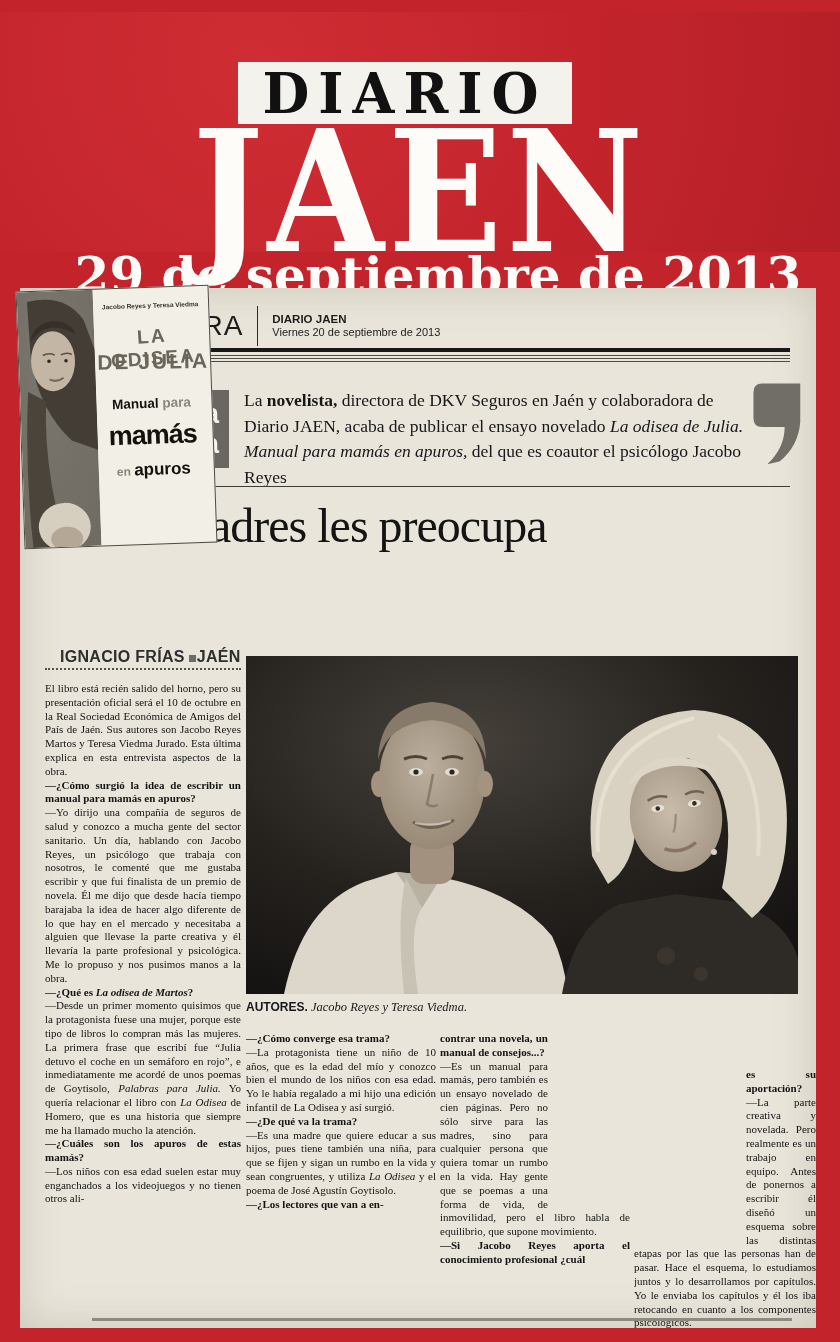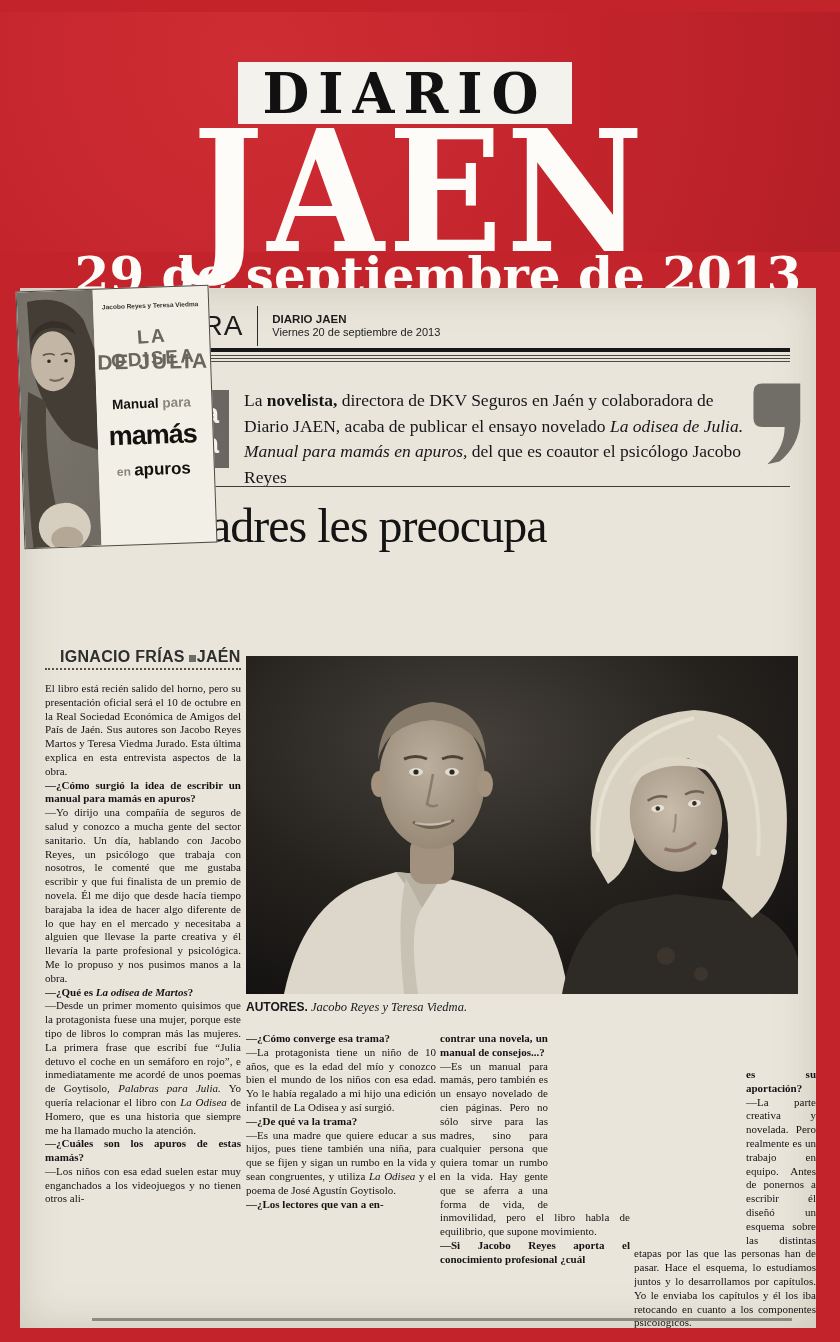--- a/index.html
+++ b/index.html
@@ -220,21 +220,21 @@
   <div id="col2" class="col abs">
       <p class="q"><span>—¿Cómo converge esa trama?</span></p>
       <p><span>—La protagonista tiene un niño de 10 años, que es la edad del mío y conozco bien el mundo de los niños con esa edad. Yo le había regalado a mi hijo una edición infantil de La Odisea y así surgió.</span></p>
       <p class="q"><span>—¿De qué va la trama?</span></p>
       <p><span>—Es una madre que quiere educar a sus hijos, pues tiene también una niña, para que se fijen y sigan un rumbo en la vida y sean congruentes, y utiliza </span><span class="i">La Odisea</span><span> y el poema de José Agustín Goytisolo.</span></p>
       <p class="q"><span>—¿Los lectores que van a en-</span></p>
     </div>
   <div id="col3" class="col abs">
       <div class="spacer-r"></div>
       <p class="q"><span>contrar una novela, un manual de consejos...?</span></p>
-      <p><span>—Es un manual para mamás, pero también es un ensayo novelado de cien páginas. Pero no sólo sirve para las madres, sino para cualquier persona que quiera tomar un rumbo en la vida. Hay gente que se aferra a una forma de vida, de inmovilidad, pero el libro habla de equilibrio, que supone movimiento.</span></p>
+      <p><span>—Es un manual para mamás, pero también es un ensayo novelado de cien páginas. Pero no sólo sirve para las madres, sino para cualquier persona que quiera tomar un rumbo en la vida. Hay gente que se poemas a una forma de vida, de inmovilidad, pero el libro habla de equilibrio, que supone movimiento.</span></p>
       <p class="q"><span>—Si Jacobo Reyes aporta el conocimiento profesional ¿cuál</span></p>
     </div>
   <div id="col4" class="col abs">
       <div class="spacer-l"></div>
       <p class="q"><span>es su aportación?</span></p>
       <p><span>—La parte creativa y novelada. Pero realmente es un trabajo en equipo. Antes de ponernos a escribir él diseñó un esquema sobre las distintas etapas por las que las personas han de pasar. Hace el esquema, lo estudiamos juntos y lo desarrollamos por capítulos. Yo le enviaba los capítulos y él los iba retocando en cuanto a los componentes psicológicos.</span></p>
     </div>
 
   <div id="book">
     <svg id="book-photo" viewBox="0 0 76 256" preserveAspectRatio="none">

